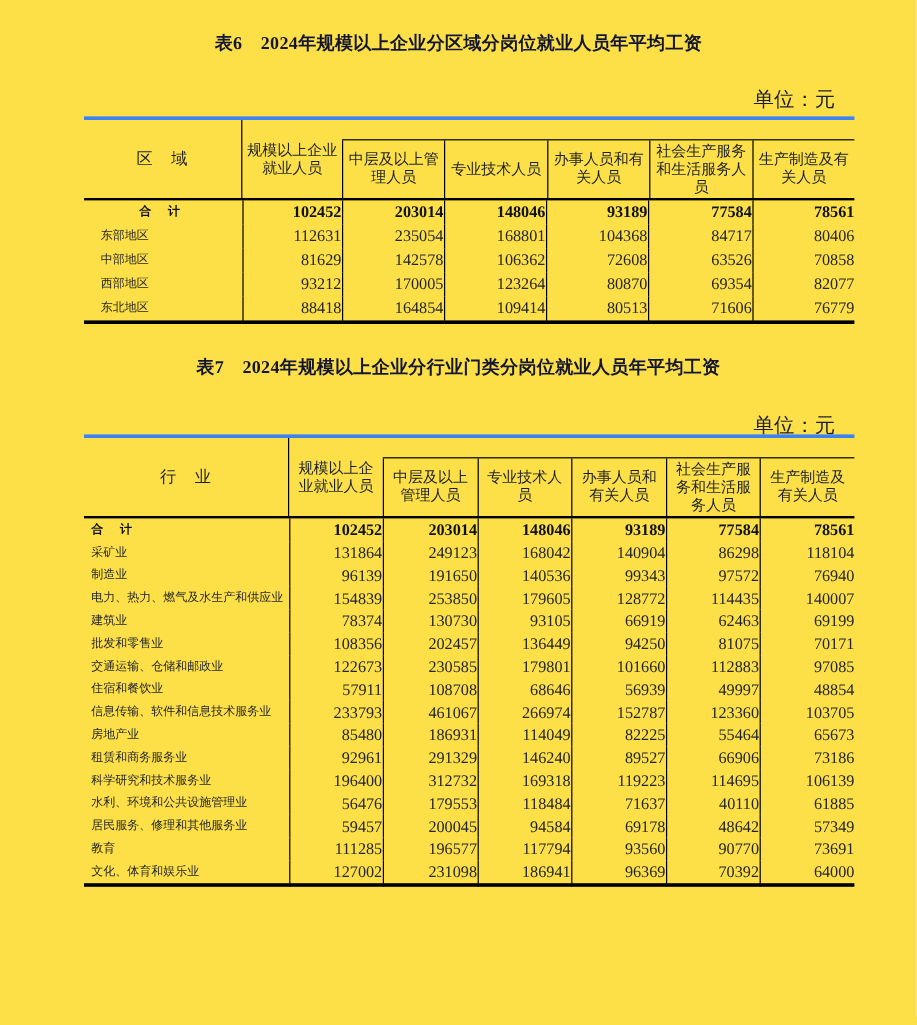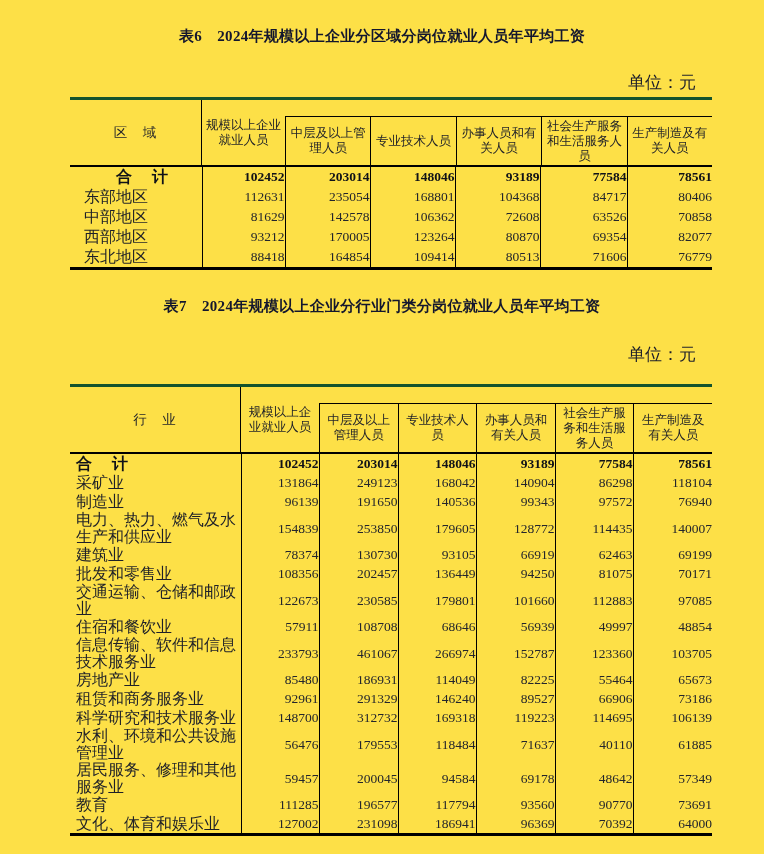--- a/index.html
+++ b/index.html
@@ -11,21 +11,21 @@
     position:absolute;left:0;width:100%;text-align:center;
     font-weight:bold;font-size:15px;color:#13162e;letter-spacing:.3px;white-space:pre;
   }
   .unit{
     position:absolute;right:68px;font-size:17px;color:#1b1d2b;
   }
   .tablewrap{position:absolute;left:70px;width:642px;}
   
   .thead{
     display:flex;box-sizing:border-box;height:70px;
-    border-top:3px solid #14532d;border-bottom:2px solid #000;
+    border-top:3px solid #3b82f6;border-bottom:2px solid #000;
     font-size:12.5px;line-height:15px;color:#1e2028;
   }
   .thead .h-stub{
     box-sizing:border-box;border-right:1px solid #000;
     display:flex;align-items:center;justify-content:center;
     font-size:13.5px;letter-spacing:1px;
   }
   .thead .h-total{
     box-sizing:border-box;display:flex;align-items:center;justify-content:center;
     text-align:center;padding:0 3px;
@@ -47,32 +47,32 @@
     border-bottom:3px solid #000;
   }
   table.dtable th,table.dtable td{
     margin:0;padding:0;vertical-align:middle;font-weight:normal;
   }
   td.num{
     border-left:1px solid #000;text-align:right;padding-right:11px;
     font-size:13.5px;color:#23252c;
   }
   th.lbl{
-    text-align:left;font-size:16px;color:#1e2028;
+    text-align:left;font-size:10px;color:#1e2028;
   }
   #t6 table.dtable tr>*{height:20px;line-height:18px;}
   #t7 table.dtable tr>*{height:19px;line-height:17px;}
   #t6 th.lbl{padding-left:14px;}
   #t7 th.lbl{padding-left:6px;}
   tr.total th.lbl,tr.total td.num{font-weight:bold;color:#101218;}
   #t6 tr.total th.lbl{padding-left:46px;letter-spacing:2px;}
   #t7 tr.total th.lbl{letter-spacing:2px;}
   
   #t6-title{top:27px;}  #t6-unit{top:71px;}  #t6{top:97px;}
-  #t7-title{top:297px;} #t7-unit{top:343px;} #t7{top:384px;}
+  #t7-title{top:297px;} #t7-unit{top:343px;} #t7{top:362px;}
 </style>
 </head>
 <body>
 
 <div class="page">
 
   <div id="t6-title" class="tbl-title">表6　2024年规模以上企业分区域分岗位就业人员年平均工资</div>
   <div id="t6-unit" class="unit">单位：元</div>
 
   <div id="t6" class="tablewrap">
@@ -267,21 +267,21 @@
             <th class="lbl">租赁和商务服务业</th>
             <td class="num">92961</td>
             <td class="num">291329</td>
             <td class="num">146240</td>
             <td class="num">89527</td>
             <td class="num">66906</td>
             <td class="num">73186</td>
           </tr>
           <tr>
             <th class="lbl">科学研究和技术服务业</th>
-            <td class="num">148700</td>
+            <td class="num">196400</td>
             <td class="num">312732</td>
             <td class="num">169318</td>
             <td class="num">119223</td>
             <td class="num">114695</td>
             <td class="num">106139</td>
           </tr>
           <tr>
             <th class="lbl">水利、环境和公共设施管理业</th>
             <td class="num">56476</td>
             <td class="num">179553</td>

